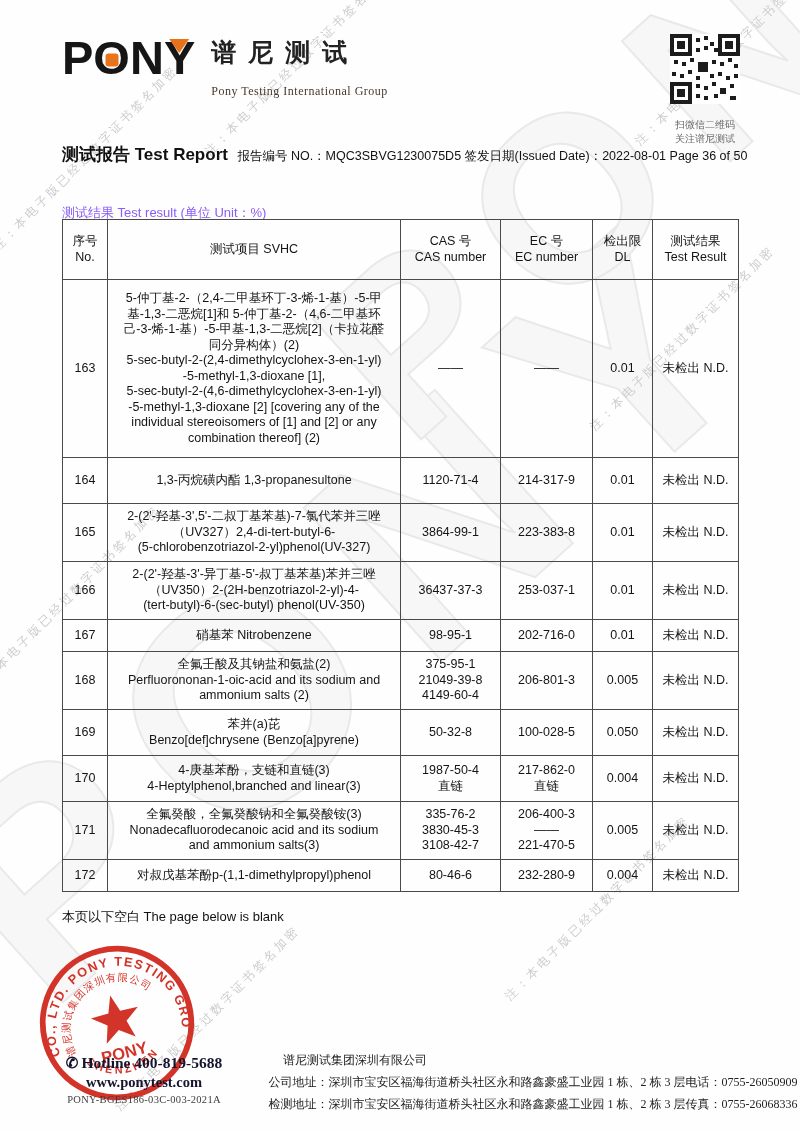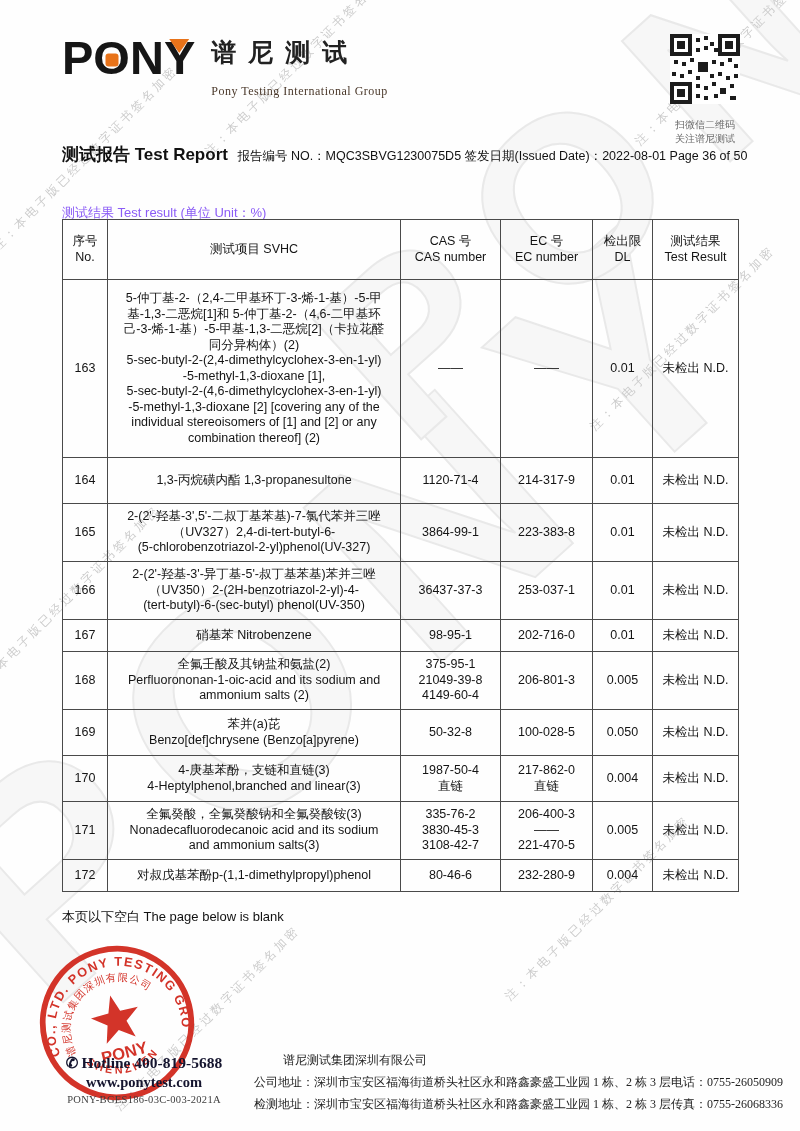--- a/index.html
+++ b/index.html
@@ -63,21 +63,21 @@
   .stamp { position:absolute; z-index:2; left:34px; top:940px; width:166px; height:166px;
     transform:rotate(-14deg); opacity:0.92; }
   .hotline-block { position:absolute; z-index:3; left:38px; top:1054px; width:212px;
     text-align:center; font-family:"Liberation Serif", serif; }
   .hotline { font-size:15.5px; font-weight:bold; color:#14142e;text-align:center; }
   .phone-ic { font-size:15px; margin-right:3px; }
   .website { font-size:14.5px; font-weight:bold; color:#14142e; margin-top:2px; }
   .doccode { font-size:10.5px; color:#3c3c3c; margin-top:3px; letter-spacing:0.3px; }
   .company-block { position:absolute; z-index:2; left:283px; top:1049px; width:500px;
     font-family:"Liberation Serif", serif; font-size:12px; color:#222; line-height:1.85; }
-  .addr-line { display:flex; justify-content:flex-end; white-space:nowrap; }
+  .addr-line { display:flex; justify-content:center; white-space:nowrap; }
   .addr-left { }
 </style>
 </head>
 <body>
 
 <div class="page">
 
   <div class="wm wm-pony a">PONY</div>
   <div class="wm wm-pony b">PONY</div>
   <div class="wm wm-note" style="left:-42px; top:150px;">注：本电子版已经过数字证书签名加密</div>

